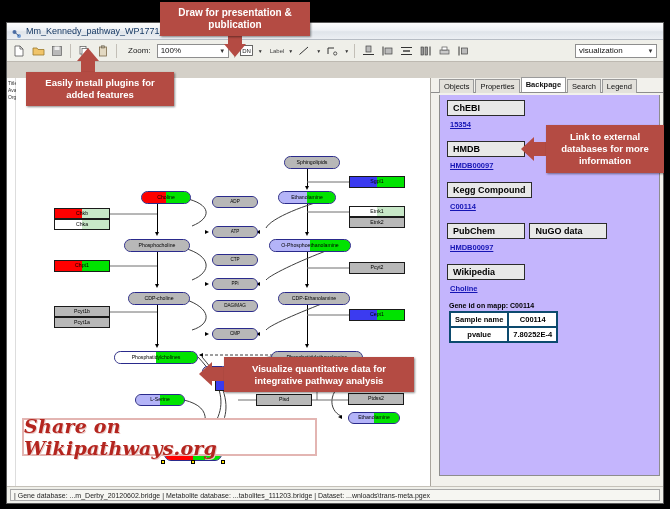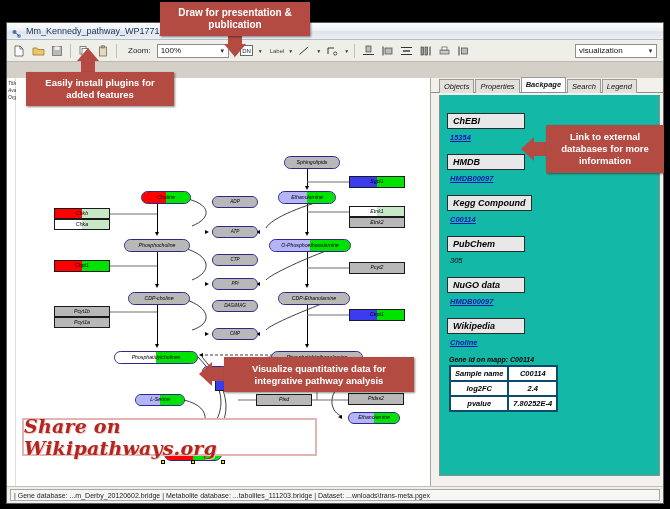--- a/index.html
+++ b/index.html
@@ -67,21 +67,20 @@
     padding-left:3px; position:relative; justify-content:space-between;
   }
   .combo .arrow { width:11px; height:12px; display:flex; align-items:center; justify-content:center;
      font-size:6px; color:#333; }
   .dd-arrow { font-size:5px; color:#333; margin-left:1px; }
 
   
   #main {
     position:absolute; left:0; top:55px; right:0; bottom:17px;
     display:flex;
-    font-style:italic;
   }
 
   
   #canvas-wrap {
     position:relative;
     width: 424px;
     background:#fff;
     border-right:1px solid #a9a59d;
     overflow:hidden;
   }
@@ -106,23 +105,23 @@
     background:#f2f1ec; padding-left:8px; border-bottom:1px solid #8d8d8d;
   }
   .ptab {
     font-size:7.5px; color:#111; padding:1px 4px 1px 4px;
     border:1px solid #9a9a9a; border-bottom:none;
     background:#e3e1db; margin-right:1px; line-height:11px;
     position:relative; top:1px;
   }
   .ptab.active { background:#fff; font-weight:bold; top:0; padding-bottom:2px; }
   #backpage {
-    flex:1 1 auto; background:#14b8a6; margin:2px 3px 10px 8px;
+    flex:1 1 auto; background:#c4b5fd; margin:2px 3px 10px 8px;
     border:1px solid #8d8d8d; border-top:none;
-    overflow:hidden; position:relative; padding:15px 0 0 7px;
+    overflow:hidden; position:relative; padding:2px 0 0 7px;
   }
   .bp-head {
     display:inline-block; min-width:78px;
     border:1px solid #2b2b2b; background:#e8e8e8;
     font-size:9px; font-weight:bold; color:#000;
     padding:2px 5px; margin-bottom:4px;
   }
   .bp-link {
     font-size:7.5px; color:#1414b4; text-decoration:underline;
     display:block; margin:0 0 9px 3px; font-weight:bold;
@@ -632,39 +631,34 @@
         <div class="bp-head">ChEBI</div>
         <a class="bp-link" href="#">15354</a>
 
         <div class="bp-head">HMDB</div>
         <a class="bp-link" href="#">HMDB00097</a>
 
         <div class="bp-head">Kegg Compound</div>
         <a class="bp-link" href="#">C00114</a>
 
         <div class="bp-head">PubChem</div>
-        <span class="bp-plain">305</span>
 
         <div class="bp-head">NuGO data</div>
         <a class="bp-link" href="#">HMDB00097</a>
 
         <div class="bp-head">Wikipedia</div>
         <a class="bp-link" href="#">Choline</a>
 
         <div class="bp-geneid">Gene id on mapp: C00114</div>
 
         <table class="bp-table">
           <tbody>
             <tr>
               <td>Sample name</td>
               <td>C00114</td>
-            </tr>
-            <tr>
-              <td>log2FC</td>
-              <td>2.4</td>
             </tr>
             <tr>
               <td>pvalue</td>
               <td>7.80252E-4</td>
             </tr>
           </tbody>
         </table>
       </div>
     </div>
   </div>

